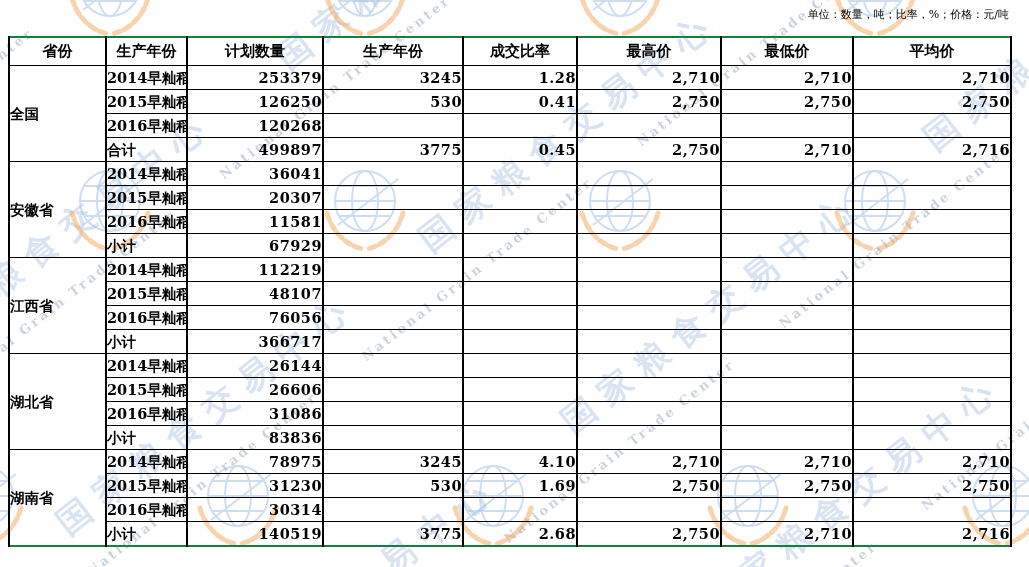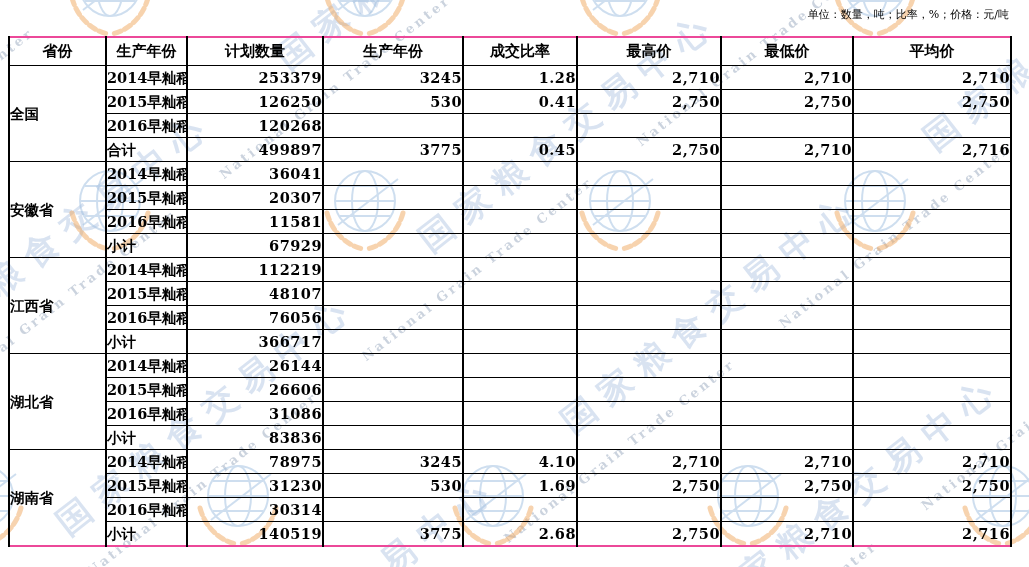--- a/index.html
+++ b/index.html
@@ -61,21 +61,21 @@
   .sheet {
     position: absolute;
     left: 8px; top: 36px;
     z-index: 1;
   }
   table.grid {
     border-collapse: collapse;
     table-layout: fixed;
     width: 1002px;
     background: transparent;
-    border: 2px solid #ec4899;
+    border: 2px solid #15803d;
   }
   .grid th, .grid td {
     border: 2px solid #000;
     border-top-width: 1px;
     border-bottom-width: 1px;
     padding: 0;
     color: #000;
     font-weight: bold;
     white-space: nowrap;
     overflow: hidden;

